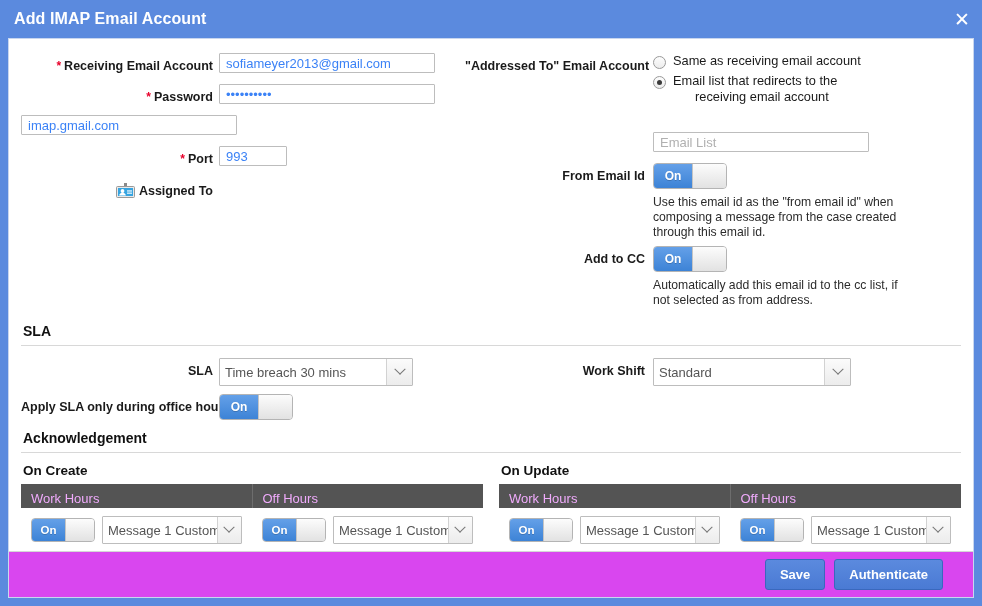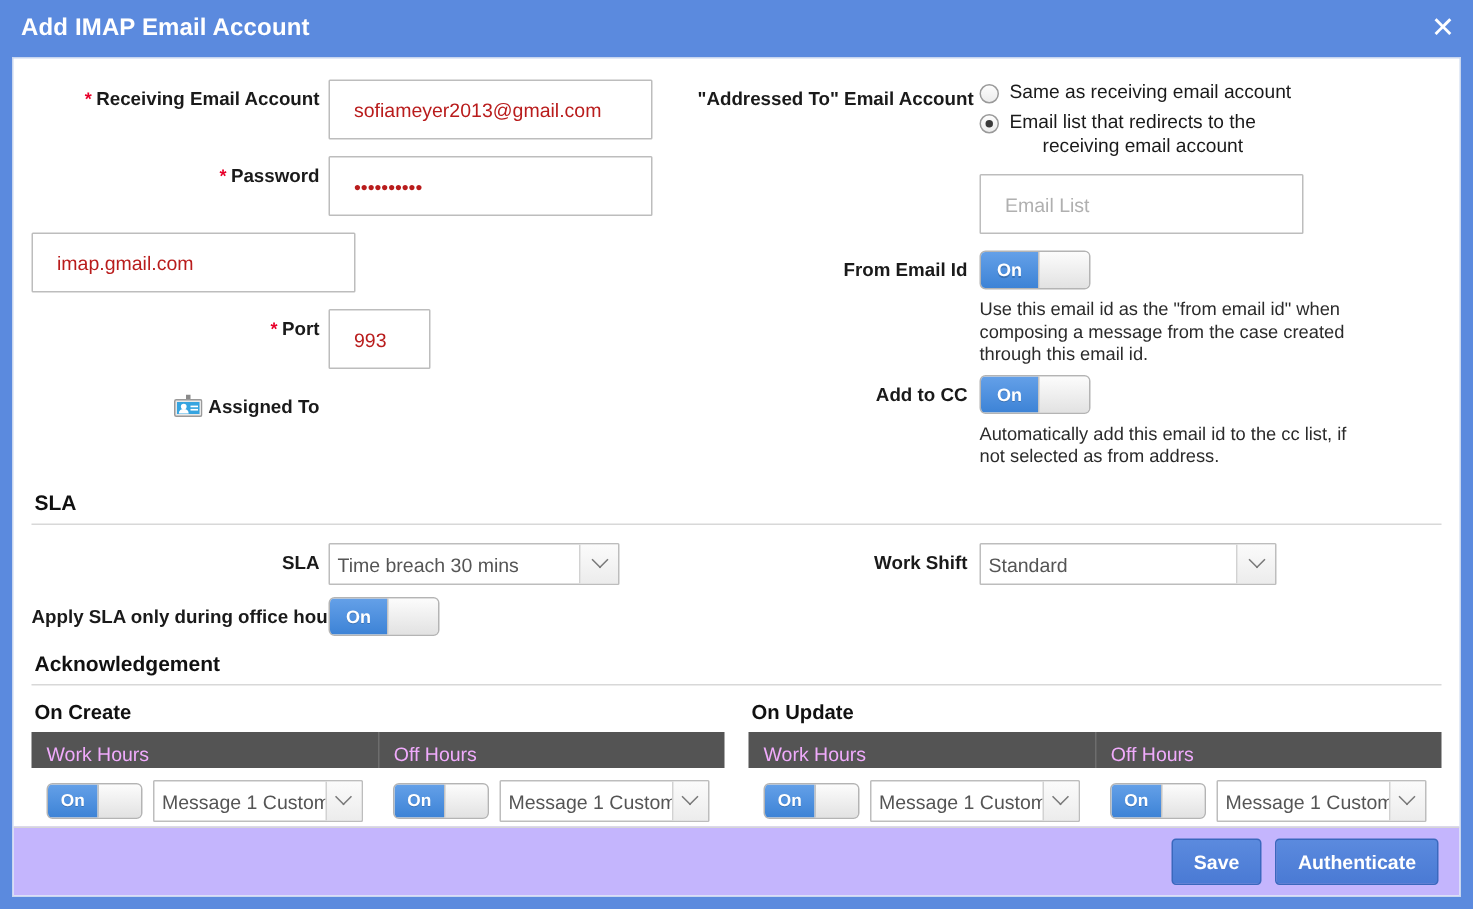--- a/index.html
+++ b/index.html
@@ -82,27 +82,27 @@
     padding-top: 6px;
     white-space: nowrap;
   }
   .col-left .flabel { width: 198px; flex: 0 0 198px; padding-right: 6px; }
   .col-right .flabel { width: 188px; flex: 0 0 188px; padding-right: 8px; }
   .req { color: #e8002a; font-size: 12px; margin-right: 3px; }
 
   .fctl { flex: 1 1 auto; }
 
   input.tbox {
-    height: 40px;
+    height: 20px;
     border: 1px solid #bdbdbd;
     background: #fff;
     font-size: 13px;
     font-family: "Liberation Sans", sans-serif;
-    color: #b91c1c;
-    padding: 0 16px;
+    color: #3b82f6;
+    padding: 0 6px;
     outline: none;
     border-radius: 1px;
   }
   input.tbox::placeholder { color: #b0b0b0; }
   .w-email { width: 216px; }
   .w-pass  { width: 216px; }
   .w-host  { width: 216px; }
   .w-port  { width: 68px; }
   .w-elist { width: 216px; }
 
@@ -275,23 +275,23 @@
     padding: 8px 6px 9px 10px;
   }
 
   
   .footer {
     flex: 0 0 46px;
     border-top: 1px solid #d6d6d6;
     display: flex;
     align-items: center;
     justify-content: flex-end;
-    padding-right: 14px;
+    padding-right: 30px;
     gap: 9px;
-    background: #c4b5fd;
+    background: #d946ef;
   }
   .btn {
     background: linear-gradient(#5b8ade,#4a7ad4);
     border: 1px solid #3a68bd;
     color: #fff;
     font-size: 13px;
     font-weight: bold;
     padding: 7px 14px;
     border-radius: 3px;
     cursor: pointer;
@@ -378,21 +378,21 @@
               </div>
 
               <div class="radio-row">
                 <span class="radio on"></span>
                 <span class="radio-label">
                   <span>Email list that redirects to the</span>
                   <span class="ind">receiving email account</span>
                 </span>
               </div>
 
-              <input class="tbox w-elist" type="text" style="margin-top: 7px;" placeholder="Email List">
+              <input class="tbox w-elist" type="text" style="margin-top: 23px;" placeholder="Email List">
             </div>
           </div>
 
           <div class="frow" style="margin-bottom:6px;">
             <div class="flabel">From Email Id</div>
             <div class="fctl">
               <div class="toggle">
                 <span class="on-seg">On</span>
                 <span class="knob"></span>
               </div>

